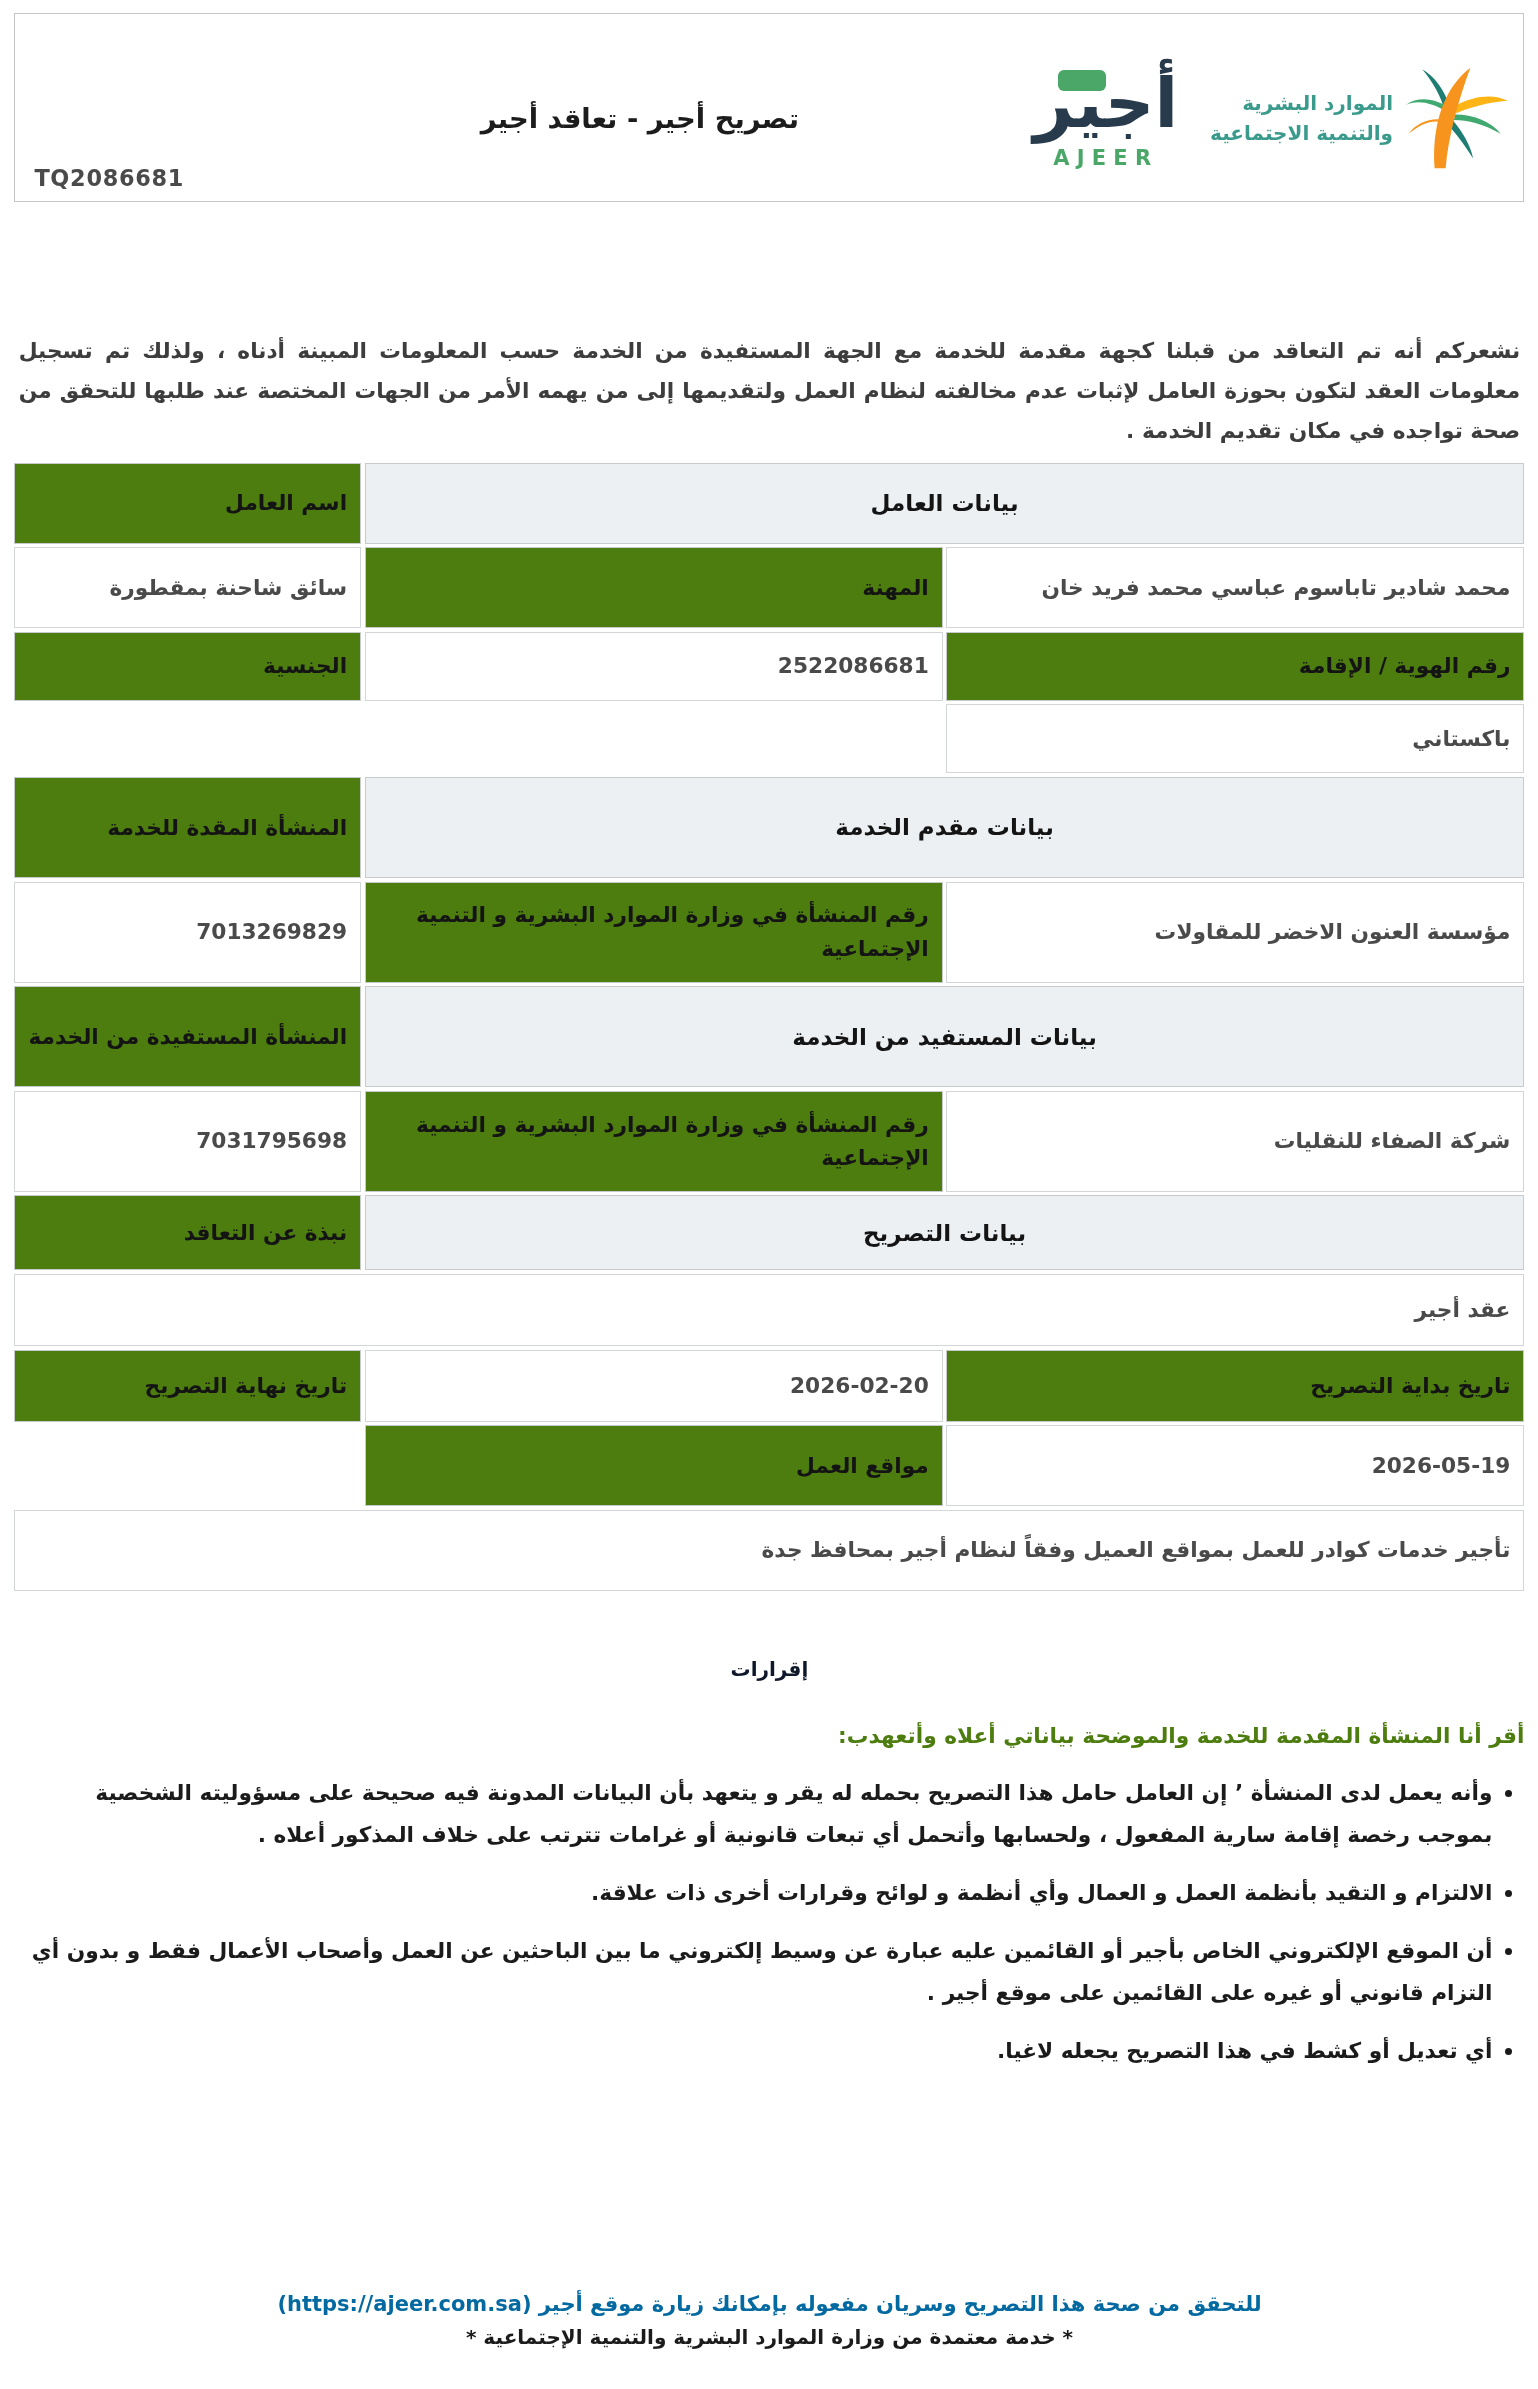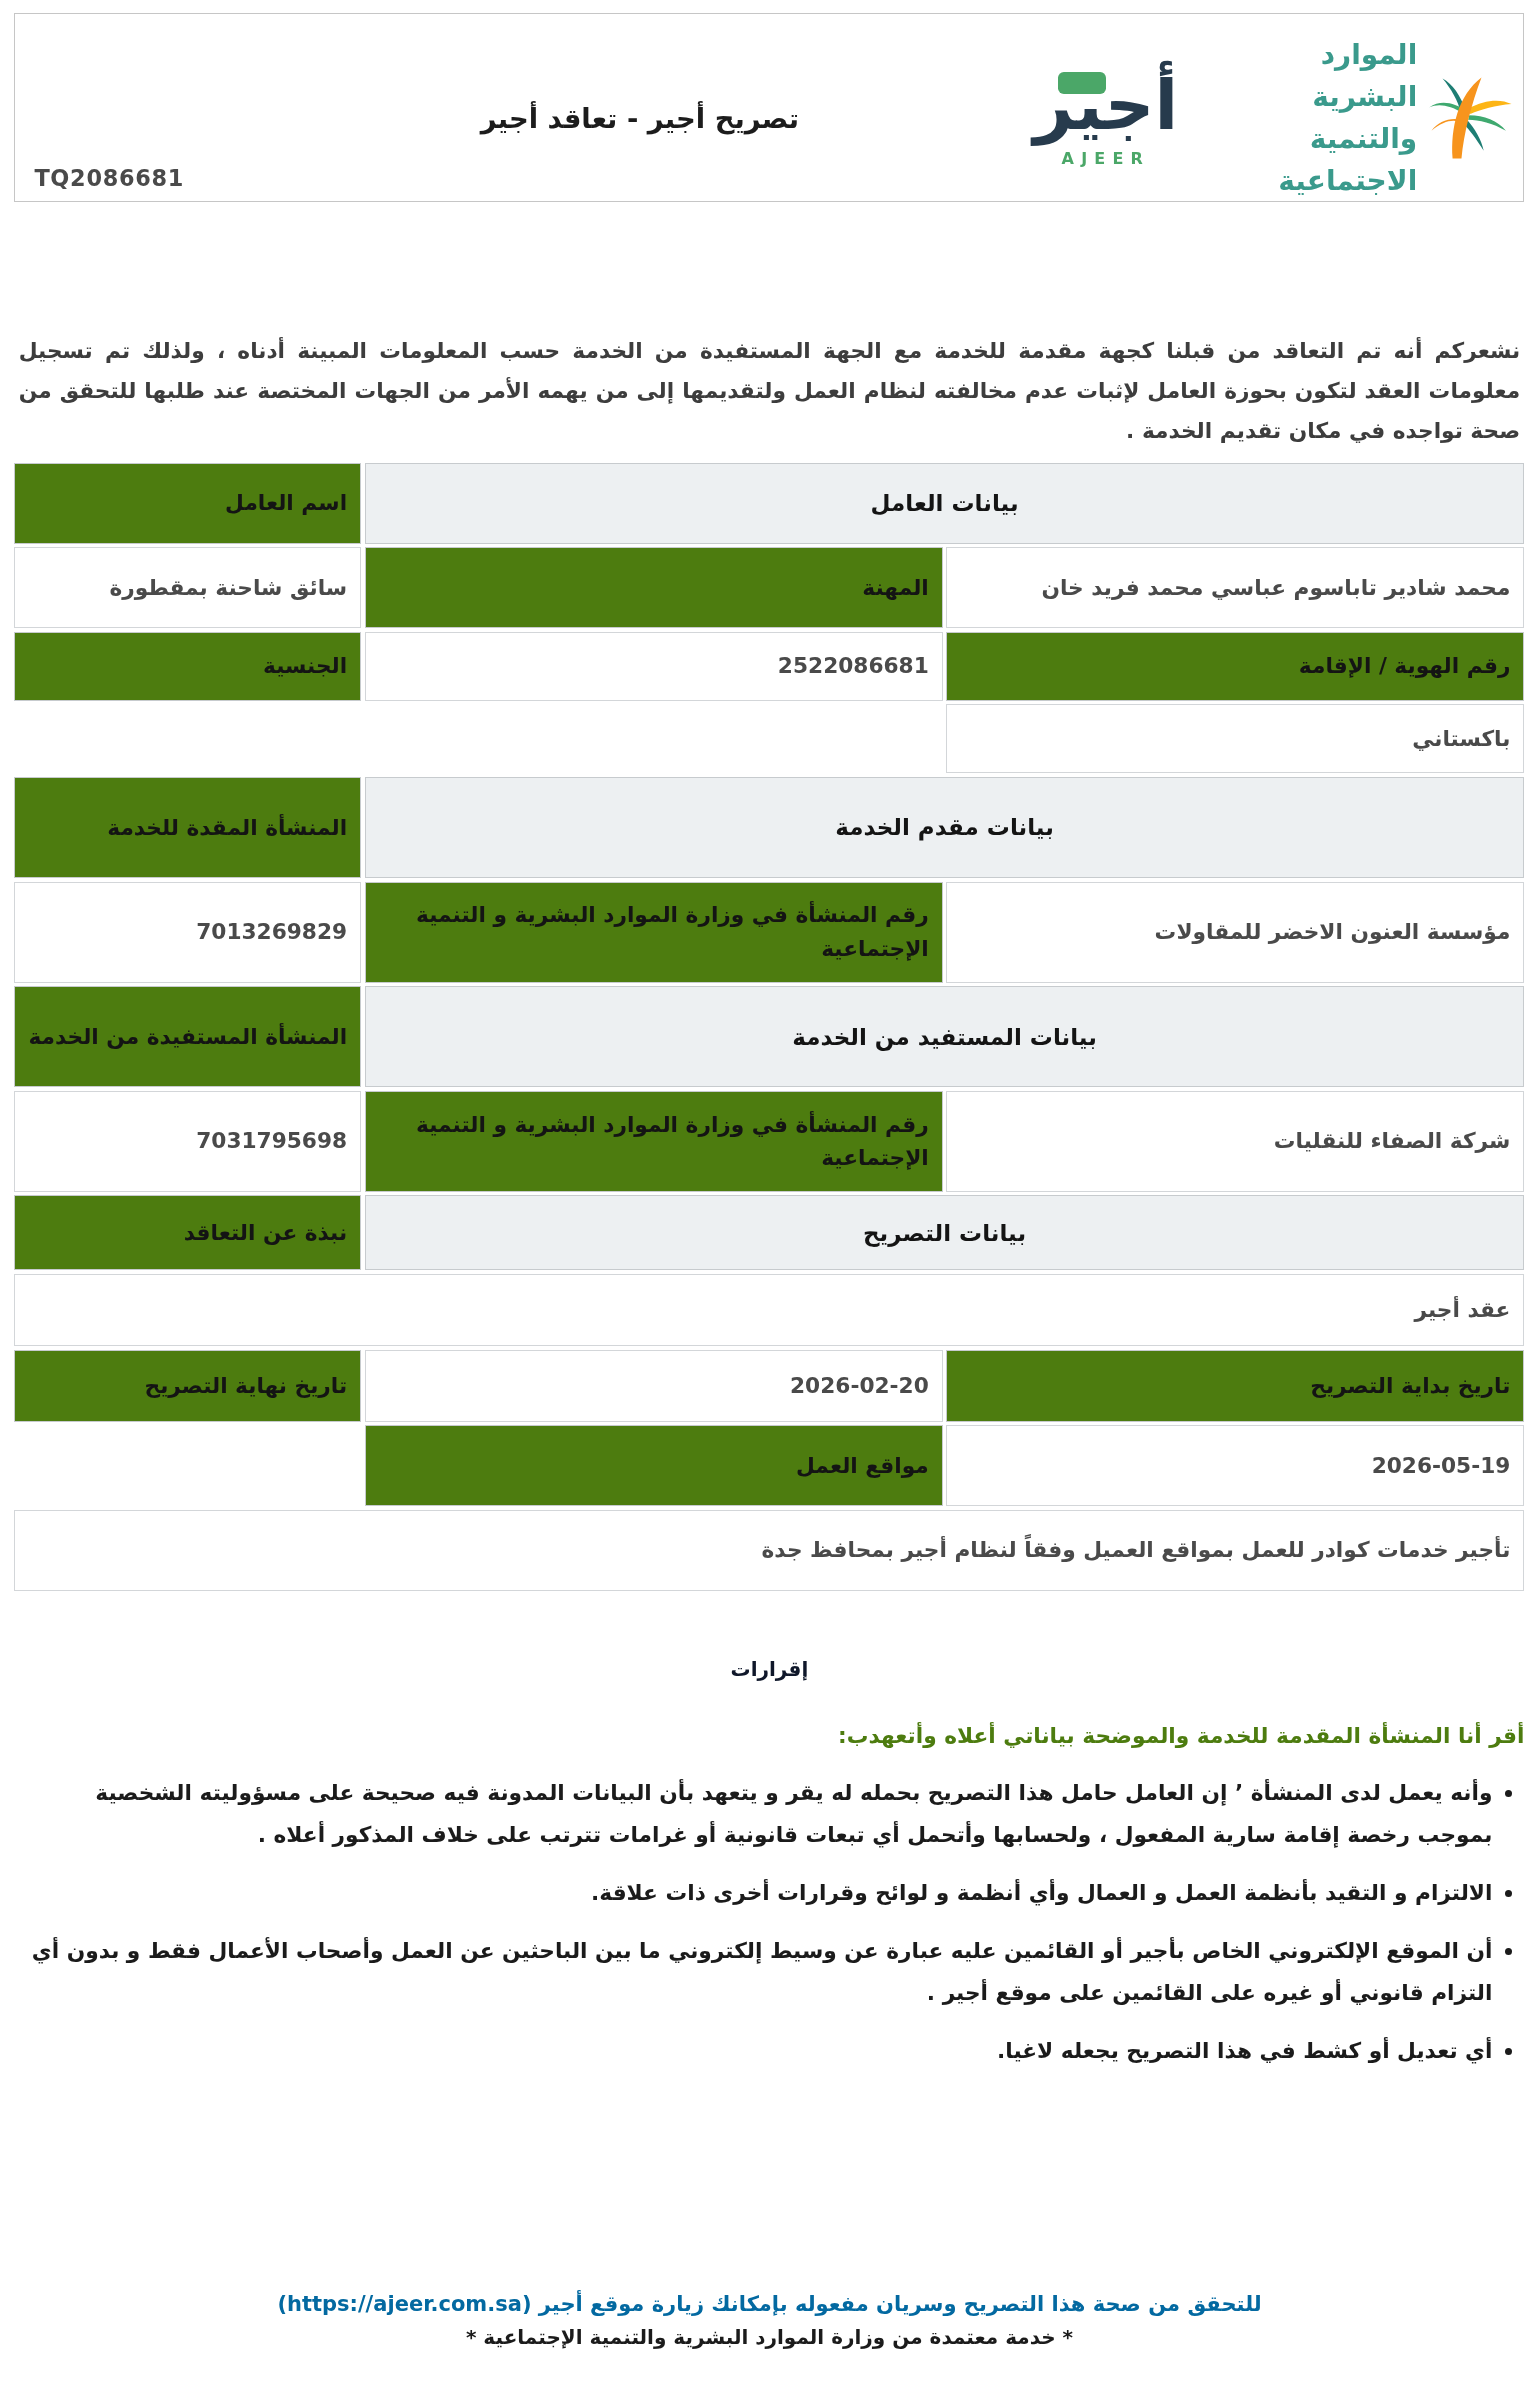--- a/index.html
+++ b/index.html
@@ -40,29 +40,29 @@
   .ajeer-ar-wrap { position:relative; display:inline-block; direction:rtl; }
   .ajeer-ar {
     font-size:69px; line-height:1.05; font-weight:bold; color:#273b4d;
     display:inline-block;
   }
   .ajeer-green-tab {
     position:absolute; top:2.9px; left:24.6px; width:48px; height:21.7px;
     background:#4ba768; border-radius:5.8px;
   }
   .ajeer-en {
-    color:#4ba768; font-size:16px; font-weight:bold; letter-spacing:7.2px;
+    color:#4ba768; font-size:21px; font-weight:bold; letter-spacing:7.2px;
     margin-top:7px; text-align:center; direction:ltr;
   }
 
   
   .ministry { display:flex; flex-direction:row; align-items:center; gap:10px; }
   .ministry-text {
     direction:rtl; text-align:right; color:#3a9a8c;
-    font-size:28px; font-weight:bold; line-height:1.5;
+    font-size:20px; font-weight:bold; line-height:1.5;
   }
   .ministry-emblem { width:110px; height:108px; }
 
   
   .content { position:absolute; left:14.4px; top:307px; width:1510px; }
   .intro {
     direction:rtl; text-align:justify; text-align-last:right;
     font-size:21.7px; font-weight:bold; color:#3d3d3d;
     line-height:40px; padding:0 4.3px;margin-top:24px;
   }

